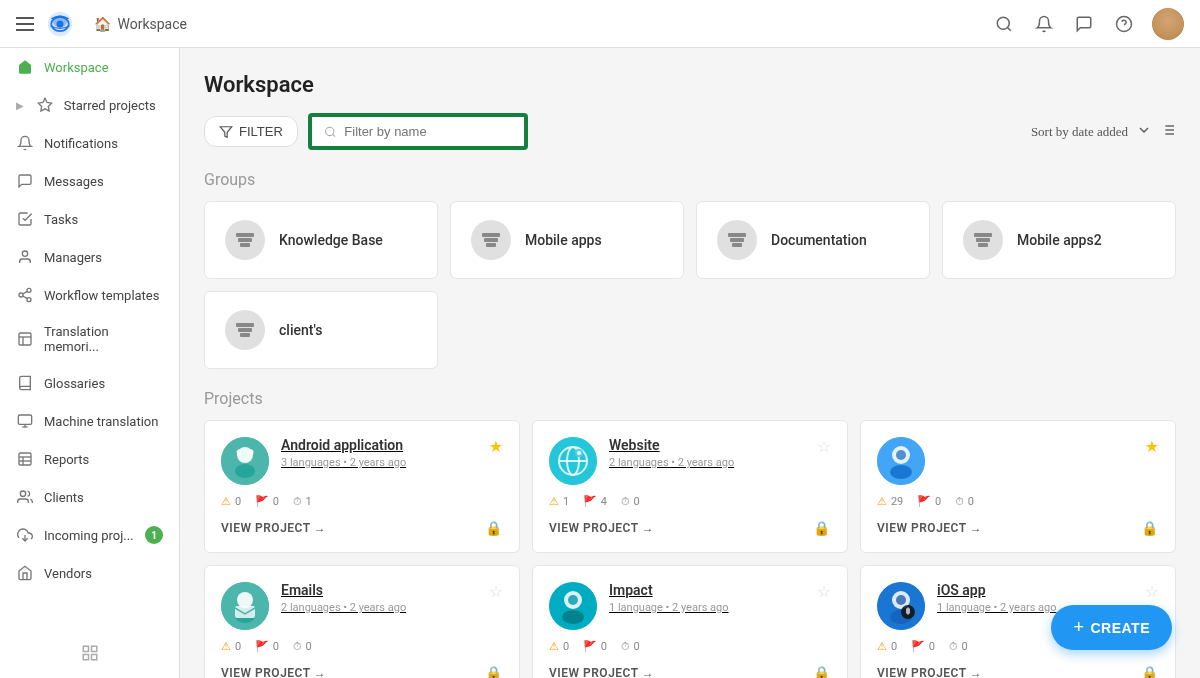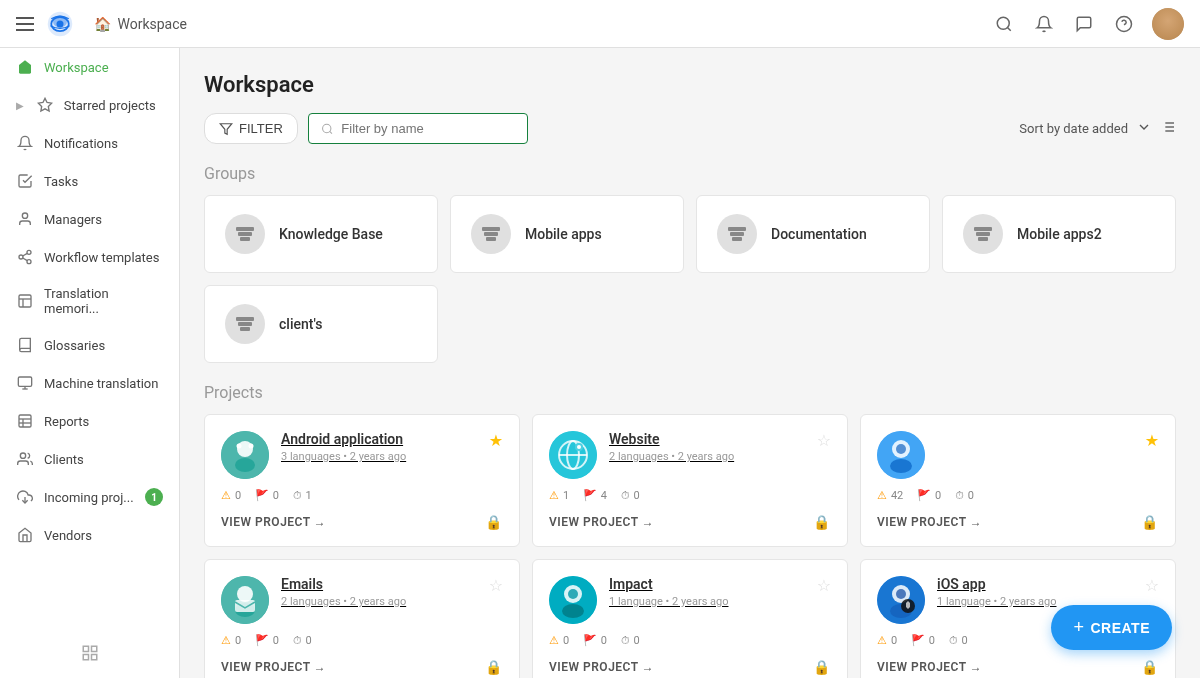--- a/index.html
+++ b/index.html
@@ -51,24 +51,24 @@
 
     
     .toolbar { display: flex; align-items: center; gap: 10px; margin-bottom: 20px; }
     .filter-btn {
       display: flex; align-items: center; gap: 6px; padding: 7px 14px;
       border: 1px solid #ddd; border-radius: 12px; background: #fff;
       font-size: 13px; cursor: pointer; color: #444; font-weight: 500;
     }
     .search-box {
       display: flex; align-items: center; gap: 8px; padding: 7px 12px;
-      border: 1px solid #15803d; border-radius: 4px; background: #fff; flex: 0 0 220px;
+      border: 4px solid #15803d; border-radius: 4px; background: #fff; flex: 0 0 220px;
     }
     .search-box input { border: none; outline: none; font-size: 13px; color: #888; background: transparent; width: 100%; }
-    .sort-area { margin-left: auto; display: flex; align-items: center; gap: 8px; font-size: 13px; color: #555; }
+    .sort-area { margin-left: auto; display: flex; align-items: center; gap: 8px; font-size: 13px; color: #555; font-family: Liberation Serif, serif; }
     .sort-icon { cursor: pointer; font-size: 16px; }
     .view-icon { cursor: pointer; font-size: 16px; }
 
     
     .section-label { font-size: 16px; color: #999; margin-bottom: 12px; font-weight: 400; text-transform: none; }
 
     
     .cards-grid { display: grid; grid-template-columns: repeat(4, 1fr); gap: 12px; margin-bottom: 20px; }
     .group-card {
       background: #fff; border: 1px solid #e5e5e5; border-radius: 6px;
@@ -205,20 +205,28 @@
       <span class="sidebar-label">Starred projects</span>
     </div>
     <div class="sidebar-item">
       <span class="sidebar-icon">
         <svg width="16" height="16" viewBox="0 0 24 24" fill="none" stroke="#777" stroke-width="2">
             <path d="M18 8A6 6 0 0 0 6 8c0 7-3 9-3 9h18s-3-2-3-9"></path>
             <path d="M13.73 21a2 2 0 0 1-3.46 0"></path>
           </svg>
       </span>
       <span class="sidebar-label">Notifications</span>
+    </div>
+    <div class="sidebar-item">
+      <span class="sidebar-icon">
+        <svg width="16" height="16" viewBox="0 0 24 24" fill="none" stroke="#777" stroke-width="2">
+            <path d="M21 15a2 2 0 0 1-2 2H7l-4 4V5a2 2 0 0 1 2-2h14a2 2 0 0 1 2 2z"></path>
+          </svg>
+      </span>
+      <span class="sidebar-label">Messages</span>
     </div>
     <div class="sidebar-item">
       <span class="sidebar-icon">
         <svg width="16" height="16" viewBox="0 0 24 24" fill="none" stroke="#777" stroke-width="2">
             <polyline points="9 11 12 14 22 4"></polyline>
             <path d="M21 12v7a2 2 0 0 1-2 2H5a2 2 0 0 1-2-2V5a2 2 0 0 1 2-2h11"></path>
           </svg>
       </span>
       <span class="sidebar-label">Tasks</span>
     </div>
@@ -503,21 +511,21 @@
                 <circle cx="24" cy="18" r="9" fill="#fff" opacity="0.85"></circle>
                 <circle cx="24" cy="18" r="5" fill="#1565c0" opacity="0.7"></circle>
                 <ellipse cx="24" cy="35" rx="11" ry="7" fill="#1976d2"></ellipse>
               </svg>
           </div>
           <span class="star-icon">★</span>
         </div>
         <div class="project-stats">
           <div class="stat-item">
               <span class="warning-icon">⚠</span>
-              <span>42</span>
+              <span>29</span>
             </div>
           <div class="stat-item">
               <span>🚩</span>
               <span>0</span>
             </div>
           <div class="stat-item">
               <span>⏱</span>
               <span>0</span>
             </div>
         </div>

